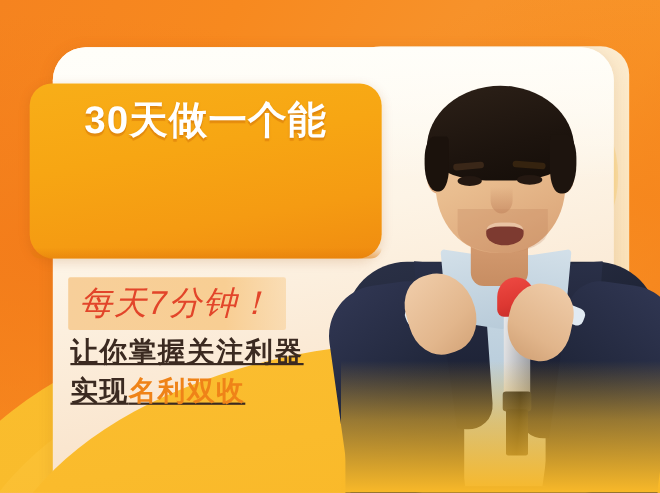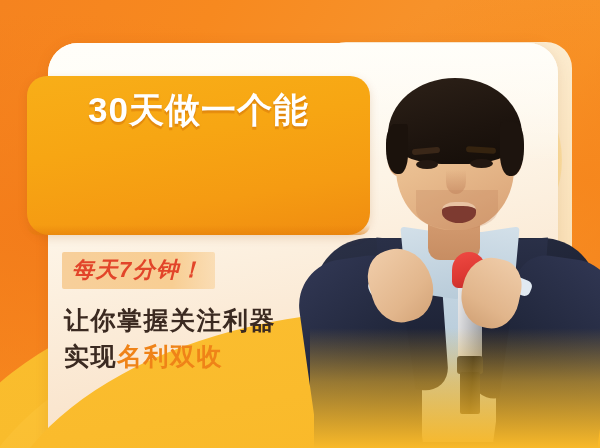--- a/index.html
+++ b/index.html
@@ -106,21 +106,20 @@
   
   .title-plaque {
     position: absolute;
     left: 27px;
     top: 76px;
     width: 320px;
     height: 159px;
     border-radius: 20px 20px 22px 22px;
     background: linear-gradient(170deg, #f8ae18 0%, #f7a613 38%, #f59b12 72%, #f08c10 100%);
     box-shadow: 0 3px 10px rgba(160,80,8,0.18);
-    padding-left: 23px;
   }
   .title-plaque-edge {
     position: absolute;
     left: 0; right: 0; bottom: 0;
     height: 10px;
     border-radius: 0 0 22px 22px;
     background: linear-gradient(180deg, rgba(234,134,12,0) 0%, rgba(226,124,10,0.55) 100%);
   }
   .title-lines {
     position: absolute;
@@ -145,41 +144,42 @@
     left: 62px;
     top: 252px;
   }
   .highlight-band {
     display: inline-block;
     background: linear-gradient(90deg, #f7cf9a 0%, #f8ce93 72%, rgba(248,206,147,0.55) 100%);
     padding: 3px 12px 4px 10px;
     border-radius: 2px;
   }
   .highlight-text {
-    font-size: 22px;
-    font-weight: bold;
+    font-size: 30px;
+    font-weight: normal;
     color: #e2452a;
     letter-spacing: 1.5px;
     font-style: italic;
     white-space: nowrap;
   }
 
   
   .copy {
     position: absolute;
     left: 64px;
     top: 302px;
   }
   .copy-line {
     font-size: 25px;
     line-height: 1.44;
     font-weight: bold;
     color: #3b2a21;
     letter-spacing: 1.5px;
     white-space: nowrap;
+    text-decoration: underline;
   }
   .copy-accent { color: #ef8318; }
 
   
   .speaker {
     position: absolute;
     left: 330px;
     top: 62px;
     width: 250px;
     height: 386px;

